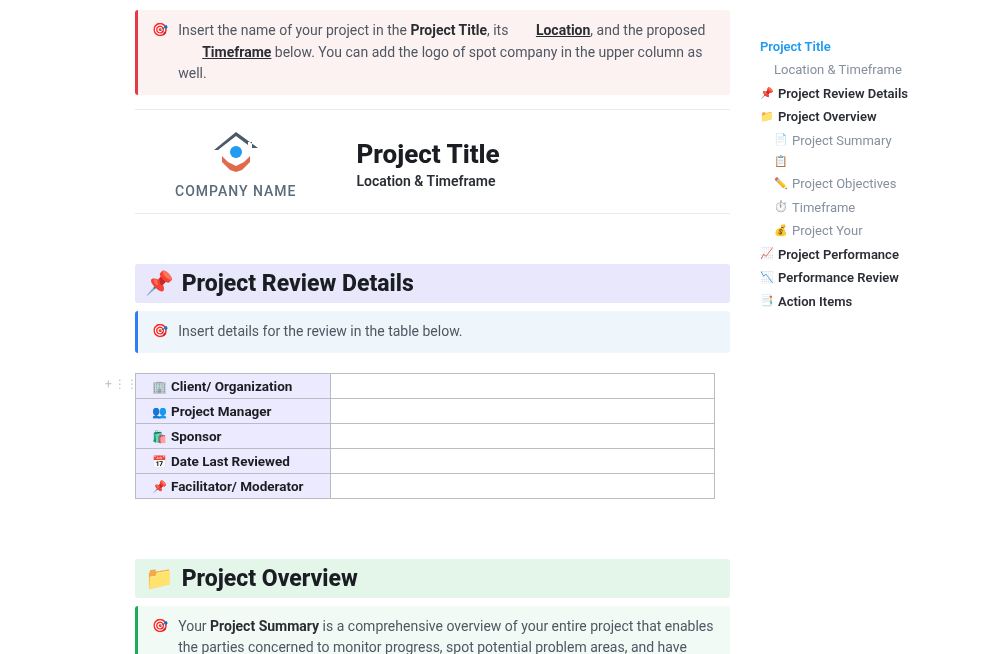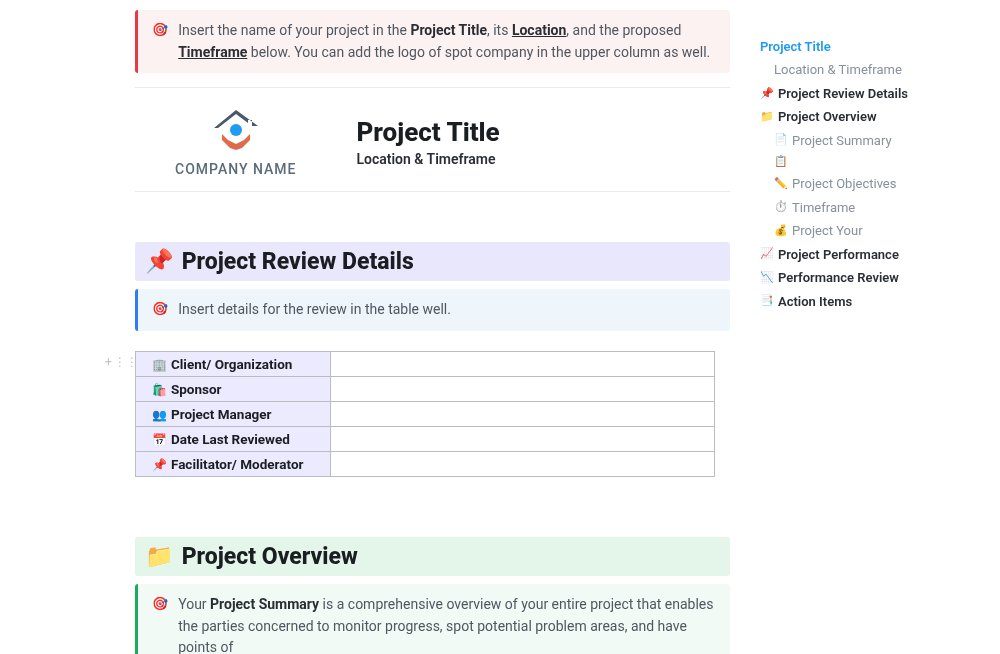--- a/index.html
+++ b/index.html
@@ -27,21 +27,21 @@
     display: flex;
     gap: 10px;
     line-height: 1.55;
     color: #4f5762;
   }
   .callout .ci { flex: 0 0 auto; font-size: 13px; }
   .callout-red { border-color: #e63946; background: #fdf2f2; }
   .callout-blue { border-color: #2e7cf6; background: #eef6fb; }
   .callout-green { border-color: #1aab5b; background: #f1faf5; }
   .callout b { font-weight: 700; color: #2a2e34; }
-  .callout u { text-decoration: underline; }
+  .callout u { text-decoration: underline; margin-left: 24px; }
   hr.sep { border: none; border-top: 1px solid #e8eaed; margin: 14px 0 18px 0; }
   hr.sep2 { border: none; border-top: 1px solid #e8eaed; margin: 10px 0 50px 0; }
   .header-row {
     display: flex;
     align-items: center;
     gap: 60px;
     padding: 0 10px 4px 40px;
   }
   .logo-col { text-align: center; }
   .company-name { font-size: 14px; letter-spacing: 1px; color: #5b6b7a; margin-top: 4px; font-weight: 500;}
@@ -139,40 +139,40 @@
 
   <hr class="sep2">
 
   <div class="heading-banner hb-purple">
     <span>📌</span>
     <span>Project Review Details</span>
   </div>
 
   <div class="callout callout-blue">
     <span class="ci">🎯</span>
-    <div>Insert details for the review in the table well.</div>
+    <div>Insert details for the review in the table below.</div>
   </div>
 
   <div class="table-wrap">
     <div class="row-controls">
       <span>+</span>
       <span>⋮⋮</span>
     </div>
     <table class="details">
       <tbody id="details-body">
           <tr>
             <td class="label"><span class="ic">🏢</span>Client/ Organization</td>
             <td class="val"></td>
           </tr>
           <tr>
+            <td class="label"><span class="ic">👥</span>Project Manager</td>
+            <td class="val"></td>
+          </tr>
+          <tr>
             <td class="label"><span class="ic">🛍️</span>Sponsor</td>
-            <td class="val"></td>
-          </tr>
-          <tr>
-            <td class="label"><span class="ic">👥</span>Project Manager</td>
             <td class="val"></td>
           </tr>
           <tr>
             <td class="label"><span class="ic">📅</span>Date Last Reviewed</td>
             <td class="val"></td>
           </tr>
           <tr>
             <td class="label"><span class="ic">📌</span>Facilitator/ Moderator</td>
             <td class="val"></td>
           </tr>

